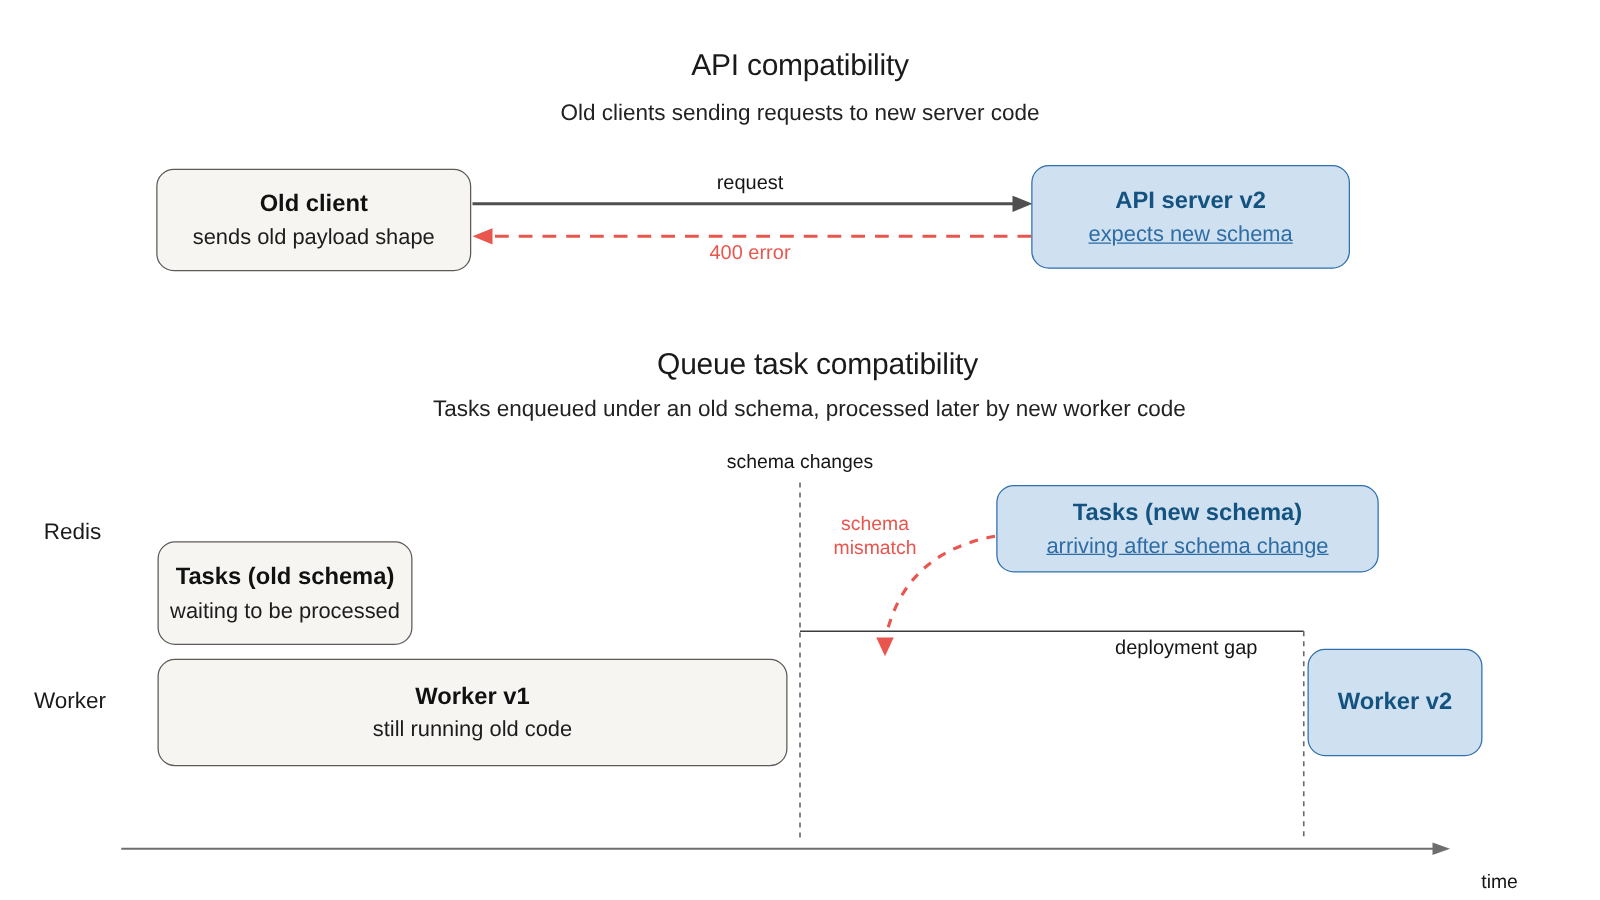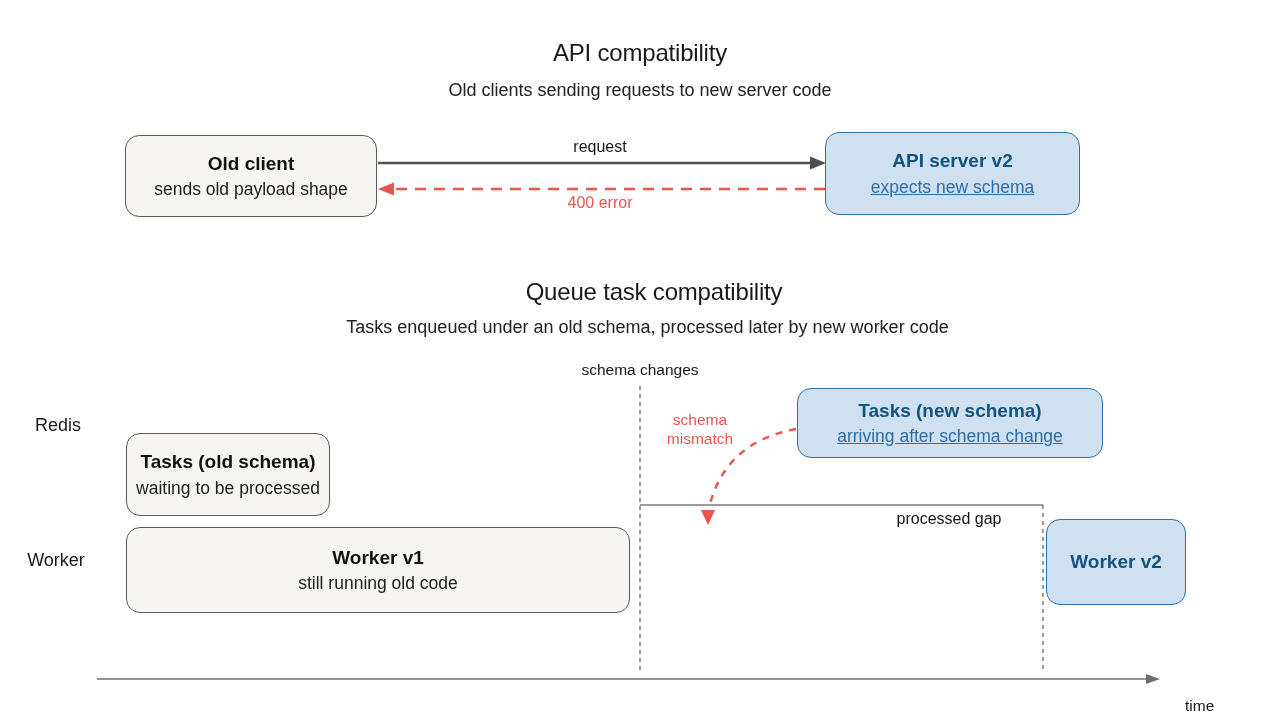--- a/index.html
+++ b/index.html
@@ -111,21 +111,21 @@
   </div>
 
   <div class="small-label" id="request-label">request</div>
   <div class="small-label" id="error-label">400 error</div>
 
   <div class="section-title" id="queue-title">Queue task compatibility</div>
   <div class="section-subtitle" id="queue-subtitle">Tasks enqueued under an old schema, processed later by new worker code</div>
 
   <div class="small-label" id="schema-changes-label">schema changes</div>
   <div class="small-label" id="schema-mismatch-label">schema mismatch</div>
-  <div class="small-label" id="deployment-gap-label">processed gap</div>
+  <div class="small-label" id="deployment-gap-label">deployment gap</div>
 
   <div class="row-label" id="redis-label">Redis</div>
   <div class="row-label" id="worker-label">Worker</div>
 
   <div class="box box-gray" id="tasks-old-box">
     <div class="box-title">Tasks (old schema)</div>
     <div class="box-sub">waiting to be processed</div>
   </div>
 
   <div class="box box-blue" id="tasks-new-box">

